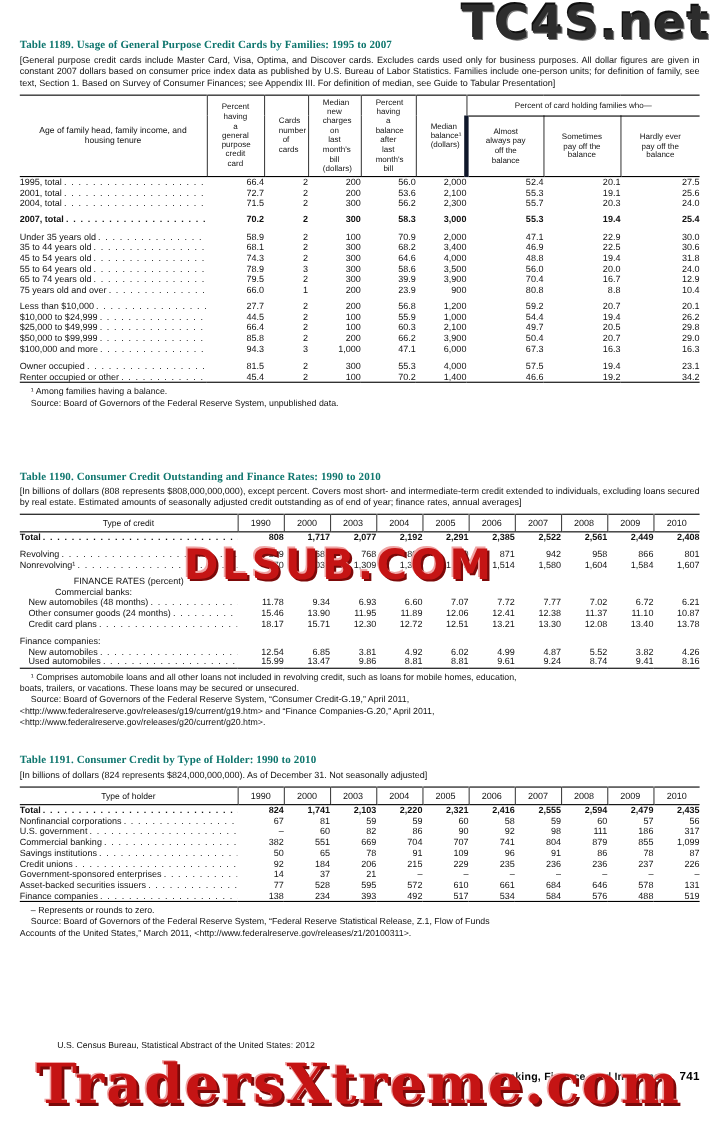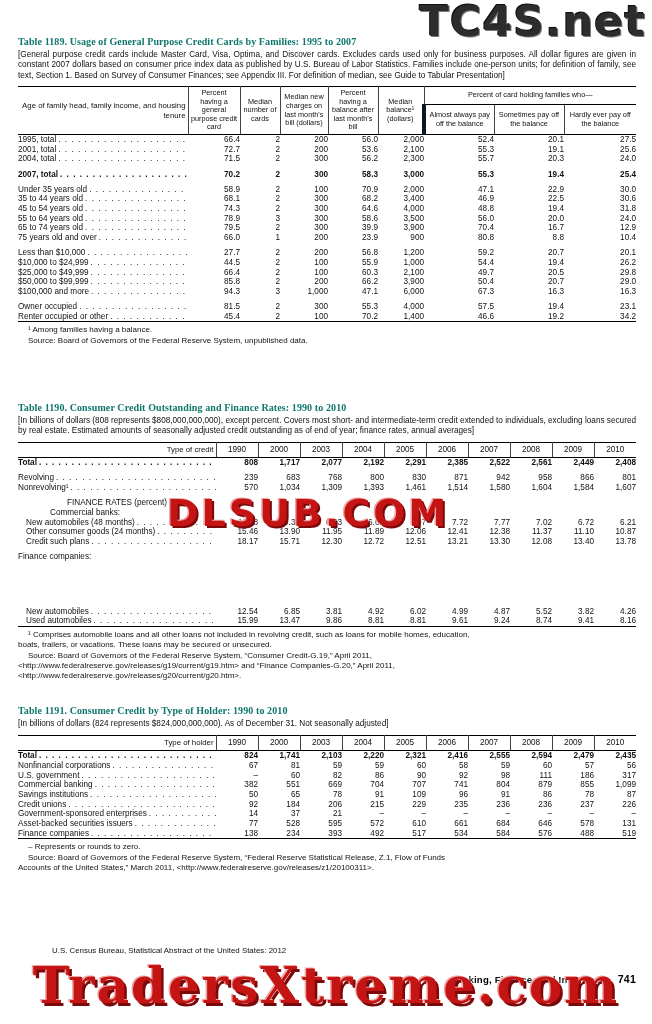--- a/index.html
+++ b/index.html
@@ -19,26 +19,26 @@
   }
 
   table.tbl {
     width:100%; border-collapse:collapse; table-layout:fixed;
     border-top:1px solid #000; border-bottom:1px solid #000;
     font-size:8.2px; color:#111;
   }
   table.tbl th, table.tbl td { padding:0; }
   table.tbl thead th {
     font-weight:normal; font-size:7.3px; line-height:1.18; text-align:center;
-    vertical-align:middle; padding:2px 2px; border-left:1px solid #444;
+    vertical-align:middle; padding:2px 13px; border-left:1px solid #444;
     border-bottom:1px solid #000;
   }
   table.tbl thead tr th:first-child { border-left:none; }
   table.tbl thead tr.sub th:first-child { border-left:4px solid #0f172a; }
-  table.tbl thead th.stub-h { font-size:7.8px;text-align:right; }
+  table.tbl thead th.stub-h { font-size:7.8px; }
   table.tbl thead th.yr { font-size:8.2px; padding:2.5px 1px; }
 
   table.tbl td { line-height:1.18; vertical-align:bottom; }
   td.num { text-align:right; padding:0.8px 6px 0.8px 0; white-space:nowrap; }
   td.stub { padding:0.8px 0; }
   td.stub.ctr { text-align:center; }
   .sf { display:flex; align-items:baseline; overflow:hidden; }
   .lb { white-space:nowrap; }
   .dots { flex:1 1 auto; overflow:hidden; white-space:nowrap; letter-spacing:1px; padding-left:2px; }
   tr.b { font-weight:bold; }
@@ -105,21 +105,21 @@
           <col class="c89d">
             <col class="c89e">
             <col class="c89f">
             <col class="c89g">
             <col class="c89h">
         </colgroup>
         <thead>
           <tr>
             <th class="stub-h" rowspan="2">Age of family head, family income, and housing tenure</th>
             <th rowspan="2">Percent having a general purpose credit card</th>
-            <th rowspan="2">Median number of cards</th>
+            <th rowspan="2">Cards number of cards</th>
             <th rowspan="2">Median new charges on last month's bill (dollars)</th>
             <th rowspan="2">Percent having a balance after last month's bill</th>
             <th rowspan="2">Median balance¹ (dollars)</th>
             <th colspan="3">Percent of card holding families who—</th>
           </tr>
           <tr class="sub">
             <th>Almost always pay off the balance</th>
             <th>Sometimes pay off the balance</th>
             <th>Hardly ever pay off the balance</th>
           </tr>
@@ -536,21 +536,21 @@
               <td class="num">12.06</td>
               <td class="num">12.41</td>
               <td class="num">12.38</td>
               <td class="num">11.37</td>
               <td class="num">11.10</td>
               <td class="num">10.87</td>
             </tr>
             <tr>
               <td class="stub">
                 <div class="sf">
-                  <span class="lb" style="padding-left: 8px;">Credit such plans</span>
+                  <span class="lb" style="padding-left: 8px;">Credit card plans</span>
                   <span class="dots">. . . . . . . . . . . . . . . . . . . . . . . . . . . . . . . . . . . . . . . . . . . . . . . . . . . . . . . . . . . . . . . . . . . . . . . . . . . . . . . . . . . . . . . . . . </span>
                 </div>
               </td>
               <td class="num">18.17</td>
               <td class="num">15.71</td>
               <td class="num">12.30</td>
               <td class="num">12.72</td>
               <td class="num">12.51</td>
               <td class="num">13.21</td>
               <td class="num">13.30</td>
@@ -562,21 +562,21 @@
               <td class="stub">
                 <div class="sf">
                   <span class="lb">Finance companies:</span>
                 </div>
               </td>
               <td colspan="10"></td>
             </tr>
             <tr>
               <td class="stub">
                 <div class="sf">
-                  <span class="lb" style="padding-left: 8px; margin-top: 45px;">New automobiles</span>
+                  <span class="lb" style="padding-left: 8px;">New automobiles</span>
                   <span class="dots">. . . . . . . . . . . . . . . . . . . . . . . . . . . . . . . . . . . . . . . . . . . . . . . . . . . . . . . . . . . . . . . . . . . . . . . . . . . . . . . . . . . . . . . . . . </span>
                 </div>
               </td>
               <td class="num">12.54</td>
               <td class="num">6.85</td>
               <td class="num">3.81</td>
               <td class="num">4.92</td>
               <td class="num">6.02</td>
               <td class="num">4.99</td>
               <td class="num">4.87</td>

